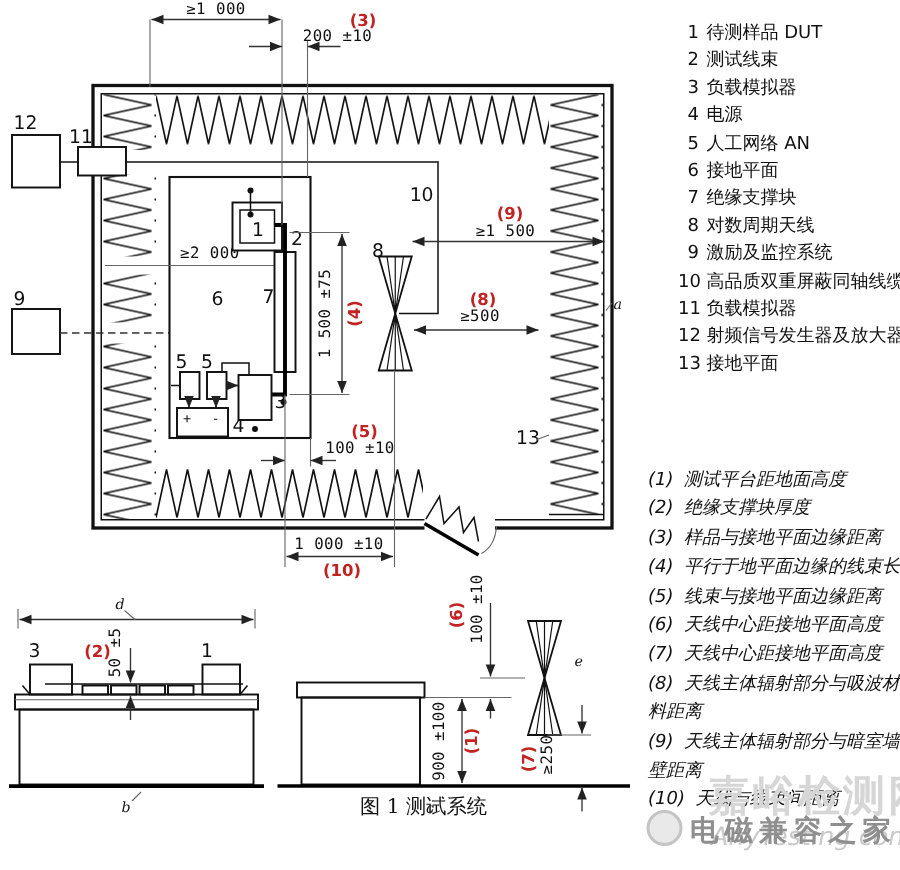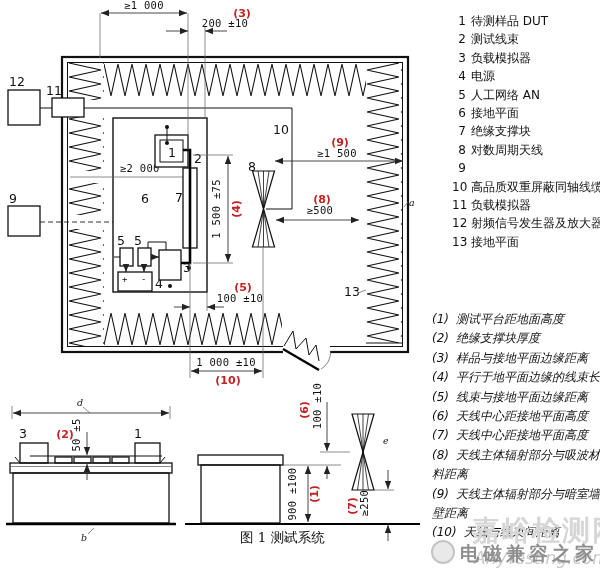--- a/index.html
+++ b/index.html
@@ -288,20 +288,21 @@
   <div class="lg-row">
         <span class="lg-num">7</span>
         <span class="lg-txt">绝缘支撑块</span>
       </div>
   <div class="lg-row">
         <span class="lg-num">8</span>
         <span class="lg-txt">对数周期天线</span>
       </div>
   <div class="lg-row">
         <span class="lg-num">9</span>
+        <span class="lg-txt">激励及监控系统</span>
       </div>
   <div class="lg-row">
         <span class="lg-num">10</span>
         <span class="lg-txt">高品质双重屏蔽同轴线缆</span>
       </div>
   <div class="lg-row">
         <span class="lg-num">11</span>
         <span class="lg-txt">负载模拟器</span>
       </div>
   <div class="lg-row">

